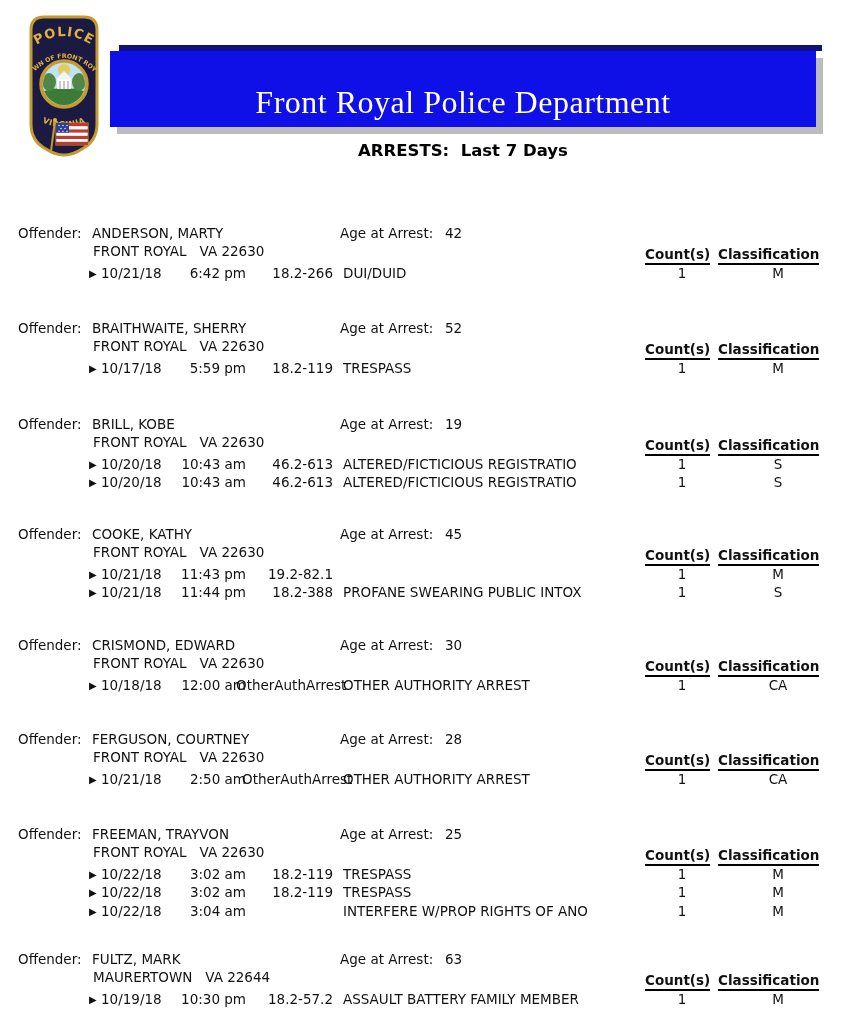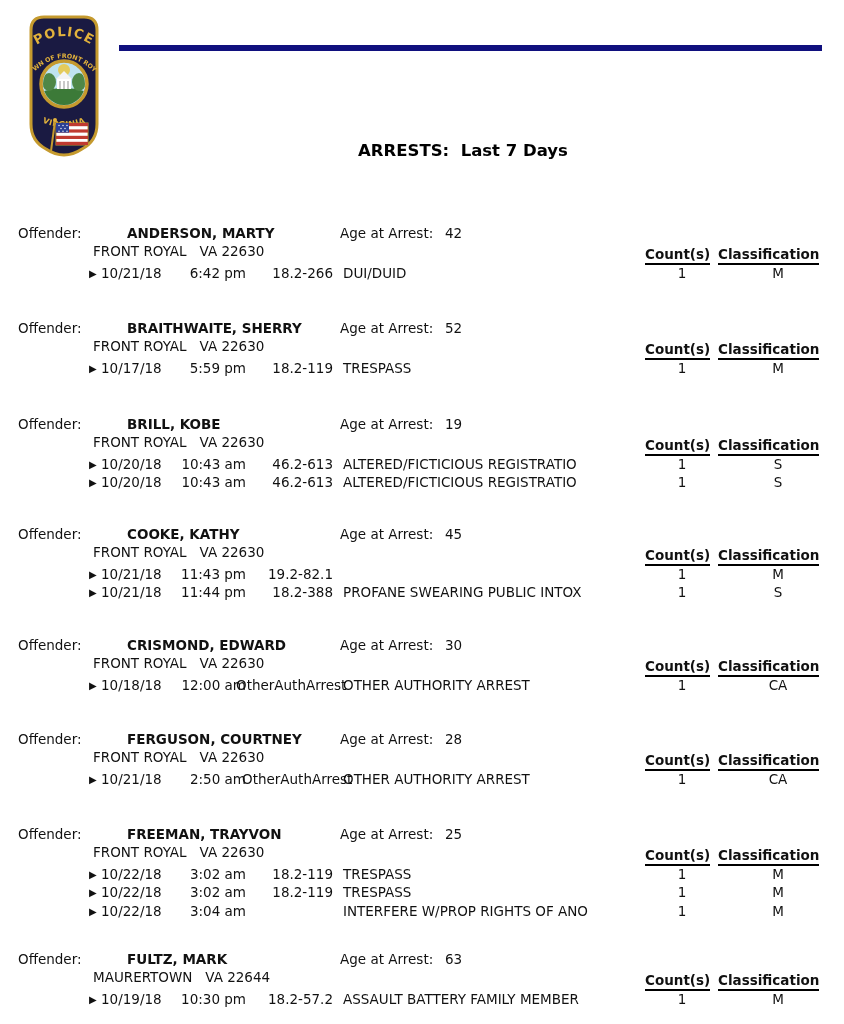--- a/index.html
+++ b/index.html
@@ -23,21 +23,21 @@
     white-space:pre;
   }
   #report-title {
     position:absolute; left:110px; top:141px; width:706px; text-align:center;
     font-weight:bold; font-size:16.5px; white-space:pre; color:#000;
   }
   
   .block { position:absolute; left:0; width:844px; height:120px; }
   .block span { position:absolute; top:0; white-space:pre; line-height:17px; }
   .off-lbl   { left:18px; }
-  .o-name    { left:92px; font-weight:bold;margin-left:35px; }
+  .o-name    { left:92px; font-weight:normal; }
   .age-lbl   { left:340px; }
   .age-val   { left:445px; }
   .o-addr    { left:93px; top:18px !important; }
   .h-count   { left:645px; top:21px !important; font-weight:bold; border-bottom:2px solid #000; padding-bottom:0px; }
   .h-class   { left:718px; top:21px !important; font-weight:bold; border-bottom:2px solid #000; padding-bottom:0px; }
   .row { position:absolute; left:0; width:844px; height:18px; }
   .row span { position:absolute; top:0; white-space:pre; line-height:17px; }
   .r-arrow { left:89px; top:3px; font-size:10px; }
   .r-date  { left:101px; }
   .r-time  { left:180px; width:66px; text-align:right; }
@@ -100,20 +100,23 @@
         <circle cx="39" cy="114.5" r="0.7" fill="#fff"></circle>
         <circle cx="43" cy="114.5" r="0.7" fill="#fff"></circle>
         <circle cx="37" cy="117.2" r="0.7" fill="#fff"></circle>
         <circle cx="41" cy="117.2" r="0.7" fill="#fff"></circle>
         <circle cx="45" cy="117.2" r="0.7" fill="#fff"></circle>
       </g>
     </g>
   </svg>
 
   <div id="banner-topline"></div>
+  <div id="banner">
+    <div id="banner-title">Front Royal Police Department</div>
+  </div>
   <div id="report-title">ARRESTS:  Last 7 Days</div>
 
   <div class="block" style="top:225px">
     <span class="off-lbl">Offender:</span>
     <span class="o-name">ANDERSON, MARTY</span>
     <span class="age-lbl">Age at Arrest:</span>
     <span class="age-val">42</span>
     <span class="o-addr">FRONT ROYAL   VA 22630</span>
     <span class="h-count">Count(s)</span>
     <span class="h-class">Classification</span>

